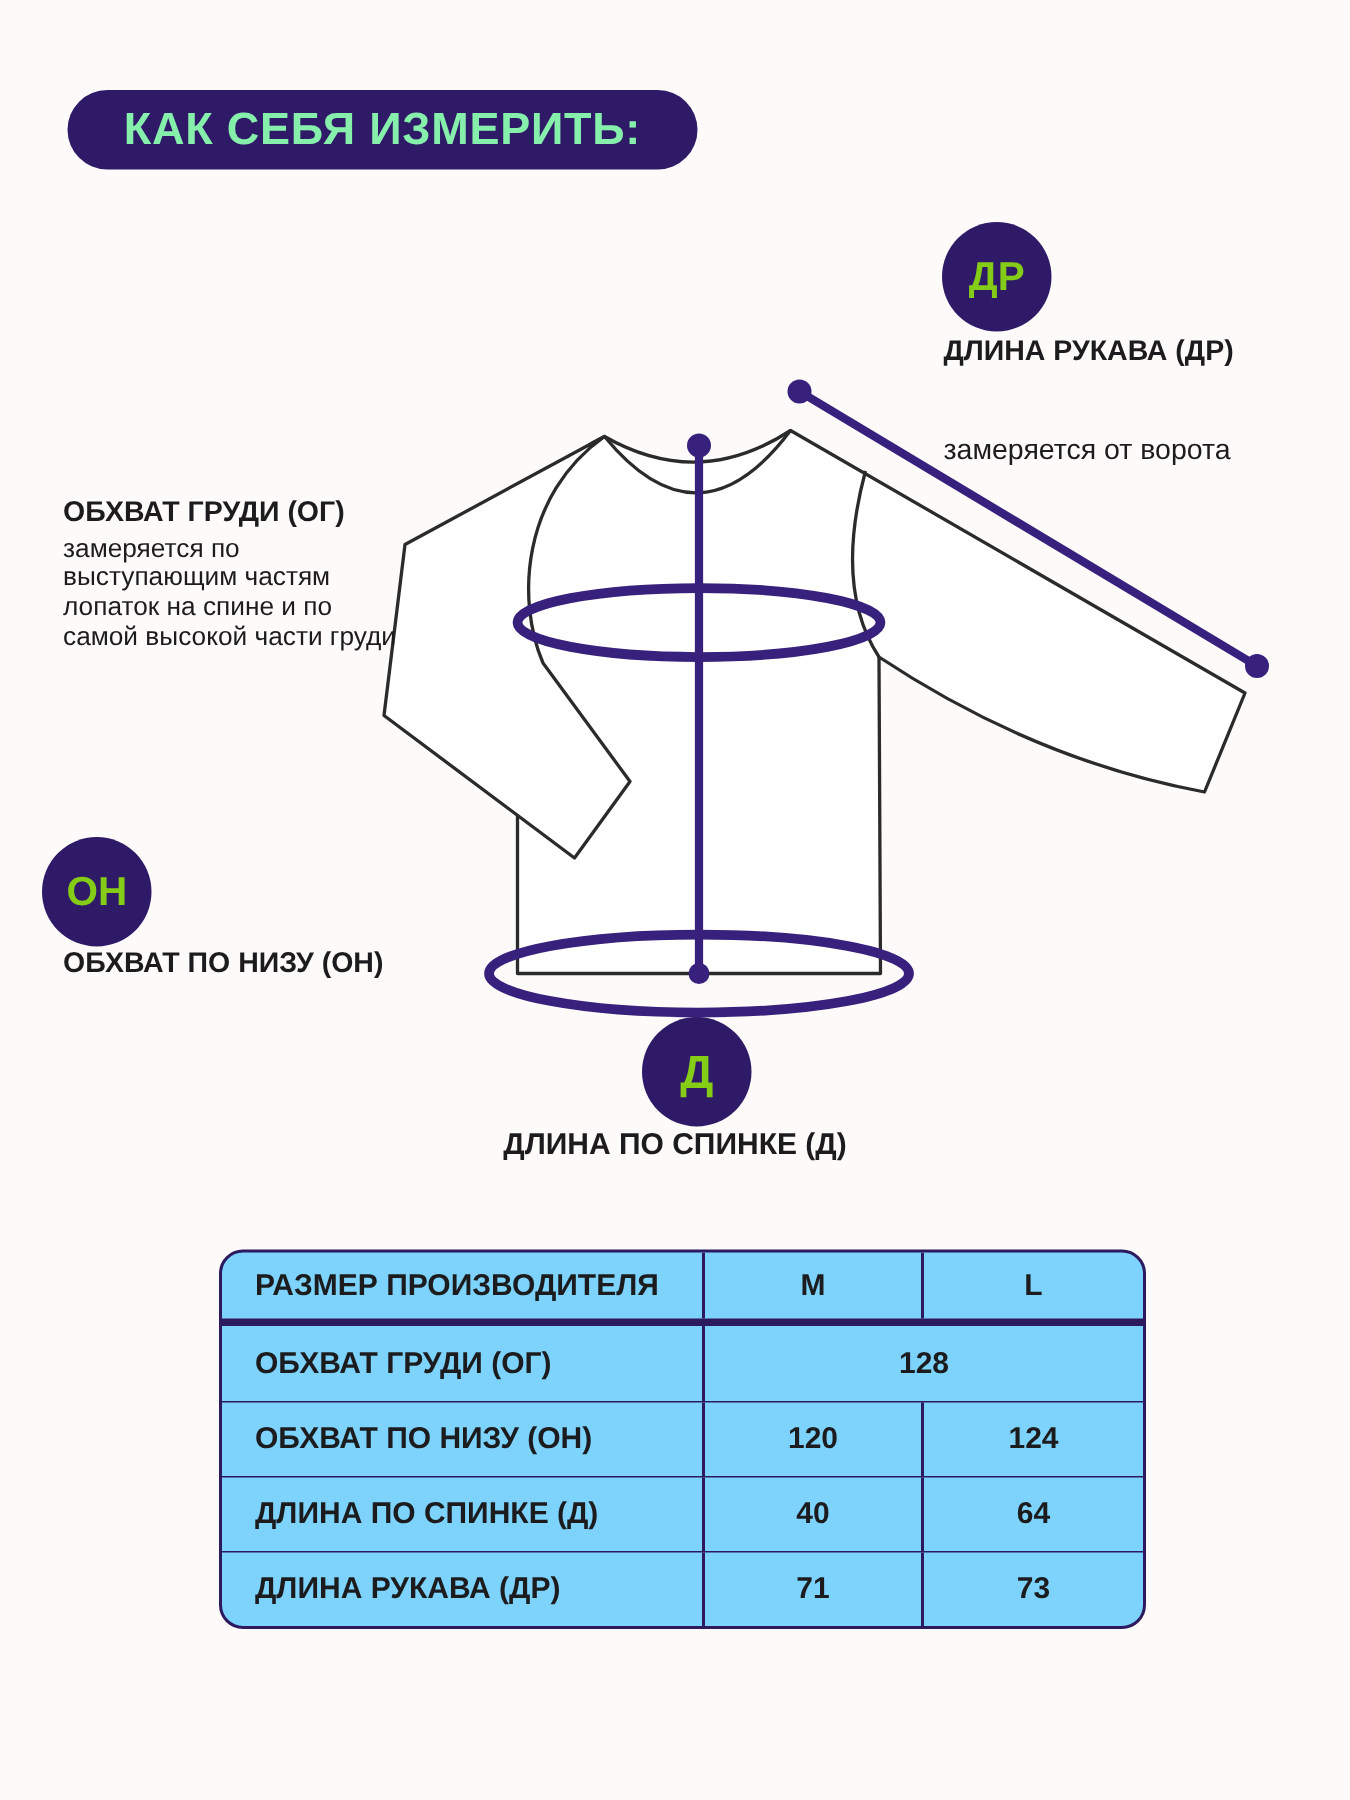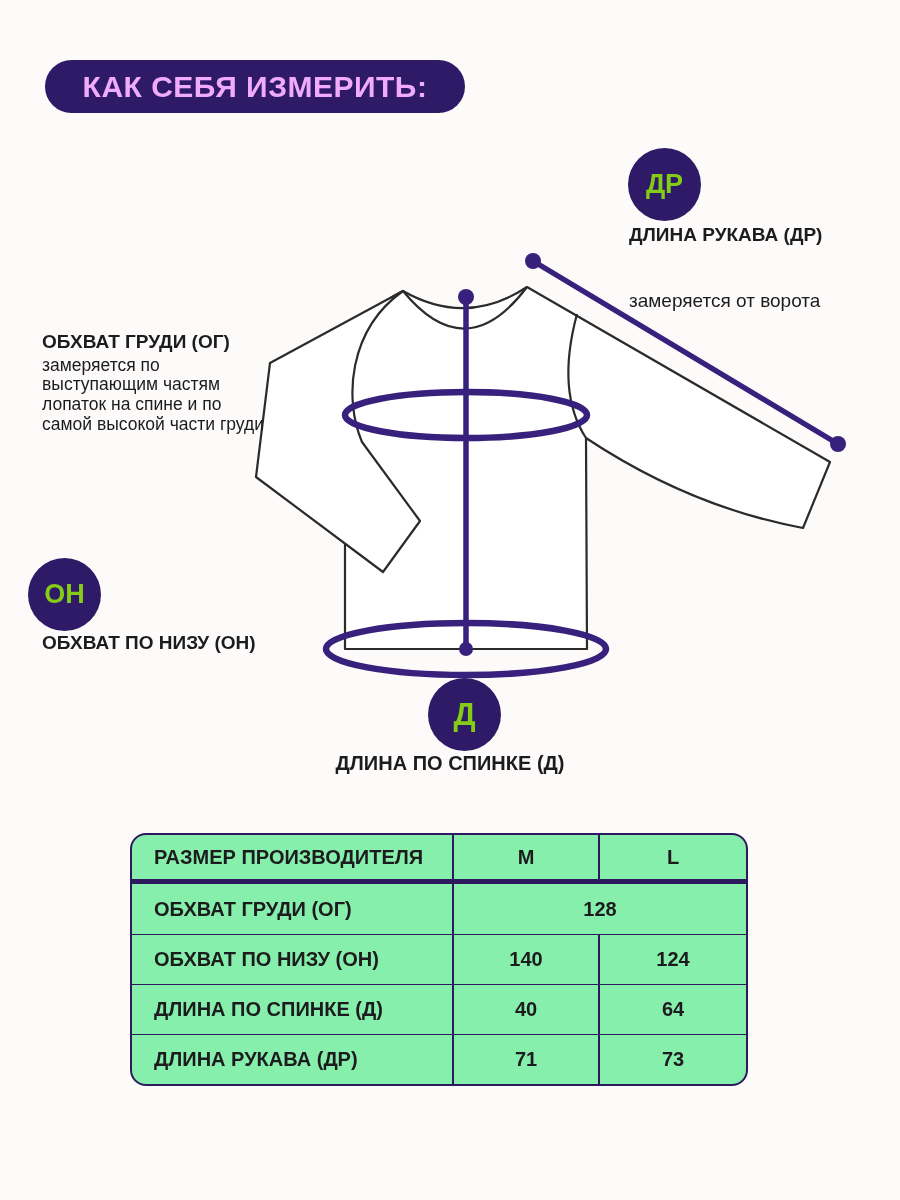--- a/index.html
+++ b/index.html
@@ -20,21 +20,21 @@
   }
   .stage{position:absolute;left:0;top:0;width:900px;height:1200px;}
 
   
   .header-pill{
     position:absolute;left:45px;top:60px;width:420px;height:53px;
     background:var(--accent);border-radius:27px;
     display:flex;align-items:center;justify-content:center;
   }
   .header-pill span{
-    color:#f0abfc;font-weight:bold;font-size:30px;letter-spacing:.5px;white-space:nowrap;
+    color:#86efac;font-weight:bold;font-size:30px;letter-spacing:.5px;white-space:nowrap;
   }
 
   
   .badge{
     position:absolute;border-radius:50%;background:var(--accent);
     display:flex;align-items:center;justify-content:center;
     color:#84cc16;font-weight:bold;
   }
   .badge-og{left:41px;top:256px;width:74px;height:74px;font-size:27px;}
   .badge-dr{left:628px;top:148px;width:73px;height:73px;font-size:27px;}
@@ -56,23 +56,23 @@
   
   .garment{position:absolute;left:0;top:0;width:900px;height:1200px;}
   .outline{fill:#ffffff;stroke:#2b2b2b;stroke-width:2.2;stroke-linejoin:round;}
   .seam{fill:none;stroke:#2b2b2b;stroke-width:2.2;}
   .m-line{stroke:var(--line);stroke-width:5.5;fill:none;stroke-linecap:round;}
   .m-ellipse{stroke:var(--line);stroke-width:6.5;fill:none;}
   .m-dot{fill:var(--line);}
 
   
   .size-table{
-    position:absolute;left:130px;top:833px;width:618px;
+    position:absolute;left:146px;top:833px;width:618px;
     border:2px solid var(--tborder);border-radius:16px;
-    background:#86efac;overflow:hidden;
+    background:#7dd3fc;overflow:hidden;
   }
   .tr{display:flex;align-items:stretch;}
   .tr + .tr{border-top:1.5px solid var(--tborder);}
   .tr.head{border-top:none;}
   .thick-bar{height:5px;background:var(--tborder);}
   .c1{width:322px;display:flex;align-items:center;padding-left:22px;
       border-right:2px solid var(--tborder);}
   .c2{width:146px;display:flex;align-items:center;justify-content:center;
       border-right:2px solid var(--tborder);}
   .c3{flex:1;display:flex;align-items:center;justify-content:center;}
@@ -145,21 +145,21 @@
       <div class="c2 cell">M</div>
       <div class="c3 cell">L</div>
     </div>
     <div class="thick-bar"></div>
     <div class="tr">
       <div class="c1 cell">ОБХВАТ ГРУДИ (ОГ)</div>
       <div class="c3 cell">128</div>
     </div>
     <div class="tr">
       <div class="c1 cell">ОБХВАТ ПО НИЗУ (ОН)</div>
-      <div class="c2 cell">140</div>
+      <div class="c2 cell">120</div>
       <div class="c3 cell">124</div>
     </div>
     <div class="tr">
       <div class="c1 cell">ДЛИНА ПО СПИНКЕ (Д)</div>
       <div class="c2 cell">40</div>
       <div class="c3 cell">64</div>
     </div>
     <div class="tr">
       <div class="c1 cell">ДЛИНА РУКАВА (ДР)</div>
       <div class="c2 cell">71</div>

